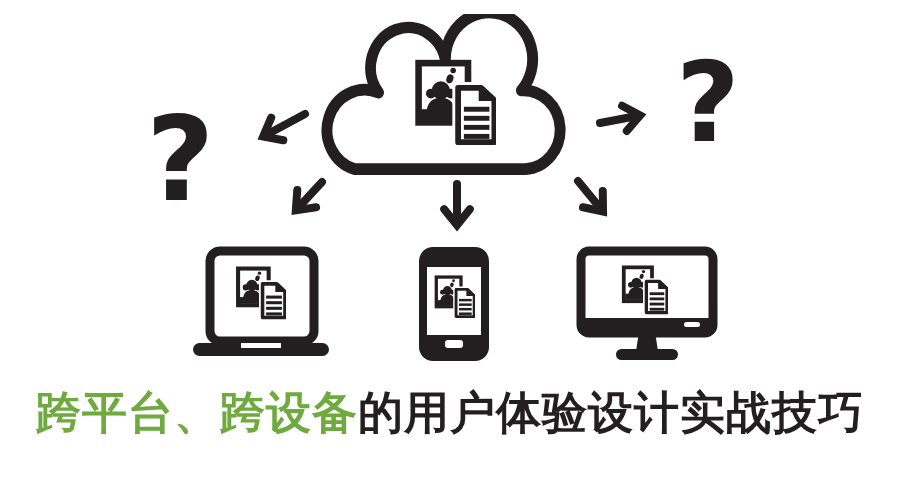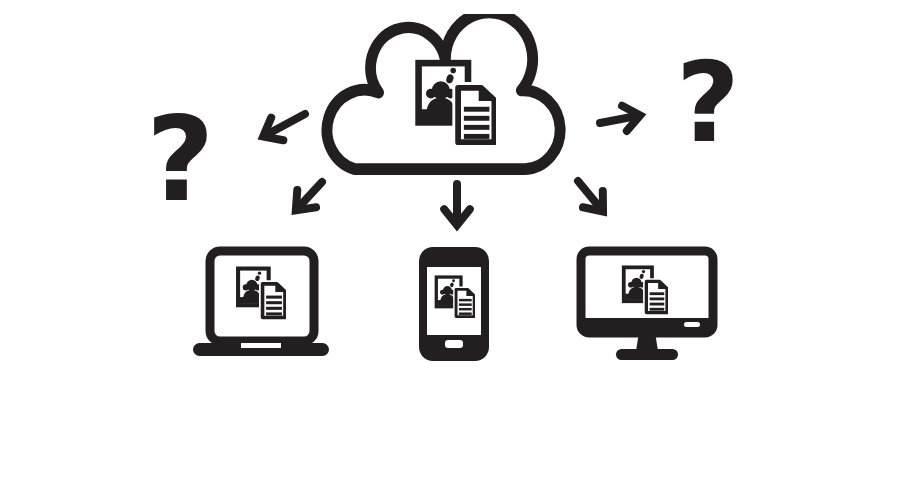--- a/index.html
+++ b/index.html
@@ -96,14 +96,17 @@
     <rect x="5" y="5" width="132" height="82" rx="8" fill="#ffffff" stroke="#231f20" stroke-width="9"></rect>
     <rect x="9" y="72" width="124" height="12" fill="#231f20"></rect>
     <rect x="108" y="76" width="16" height="5" rx="2.5" fill="#ffffff"></rect>
     <path d="M 63 86 L 79 86 L 82 105 L 60 105 Z" fill="#231f20"></path>
     <rect x="40" y="103" width="62" height="11" rx="5.5" fill="#231f20"></rect>
     <svg x="44" y="17" width="48" height="52" viewBox="-2 -2 102 108">
         <use href="#pd"></use>
       </svg>
   </svg>
 
+  <div class="caption">
+    <span class="hl">跨平台、跨设备</span><span class="rest">的用户体验设计实战技巧</span>
+  </div>
 
 </div>
 
 </body></html>

